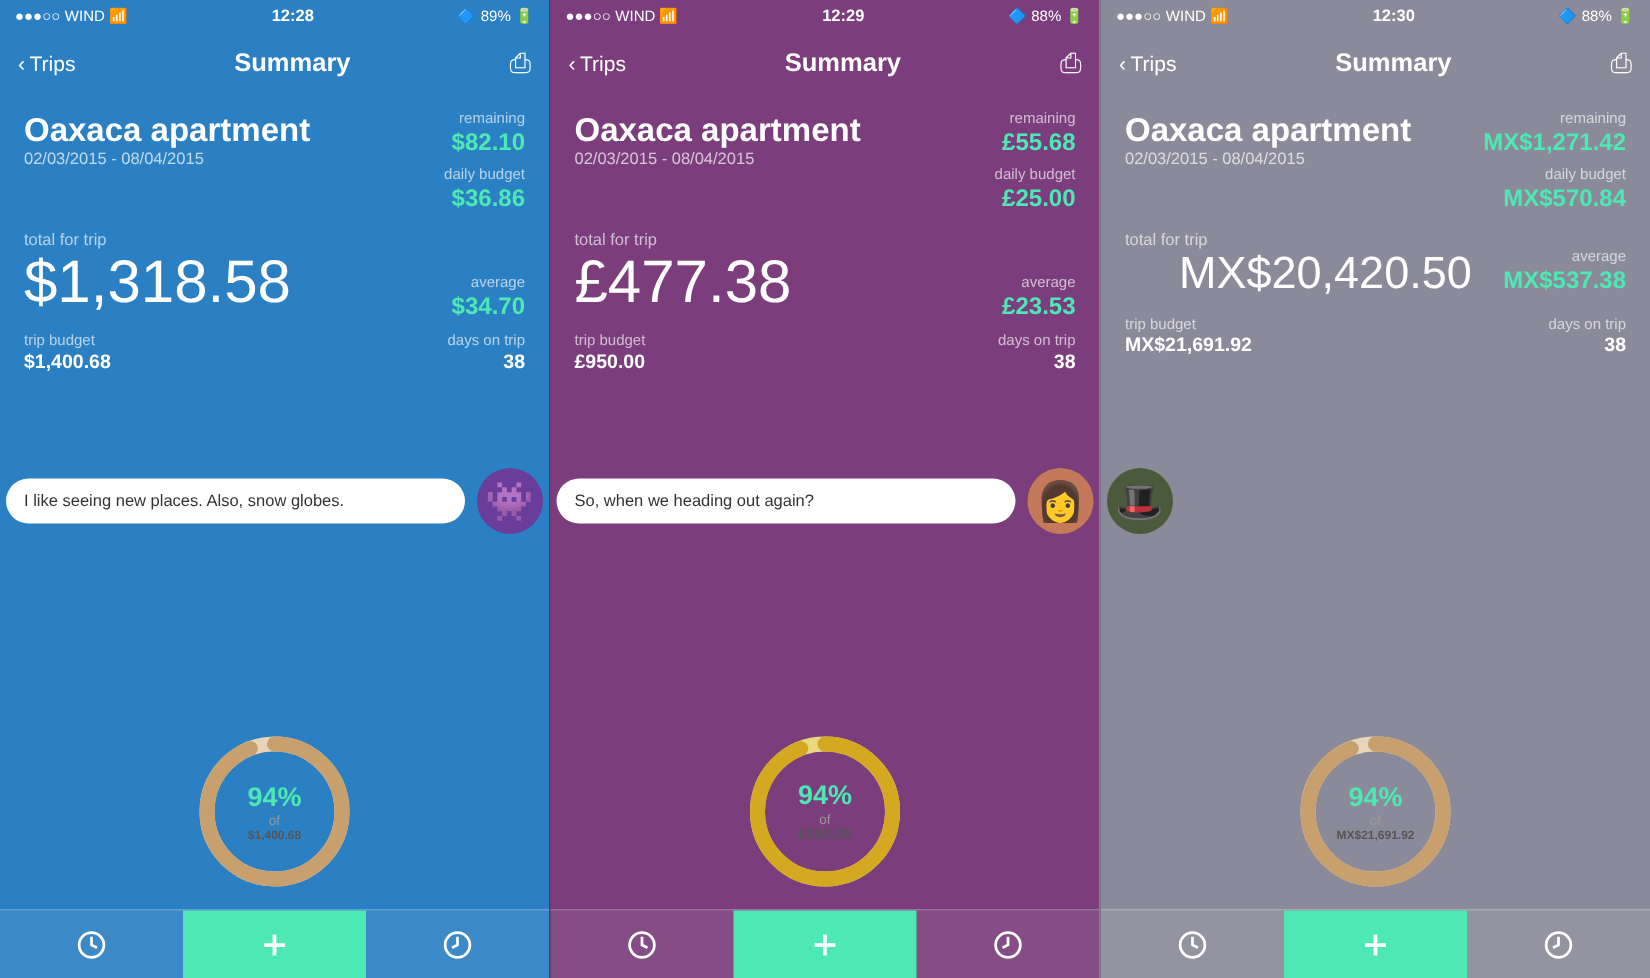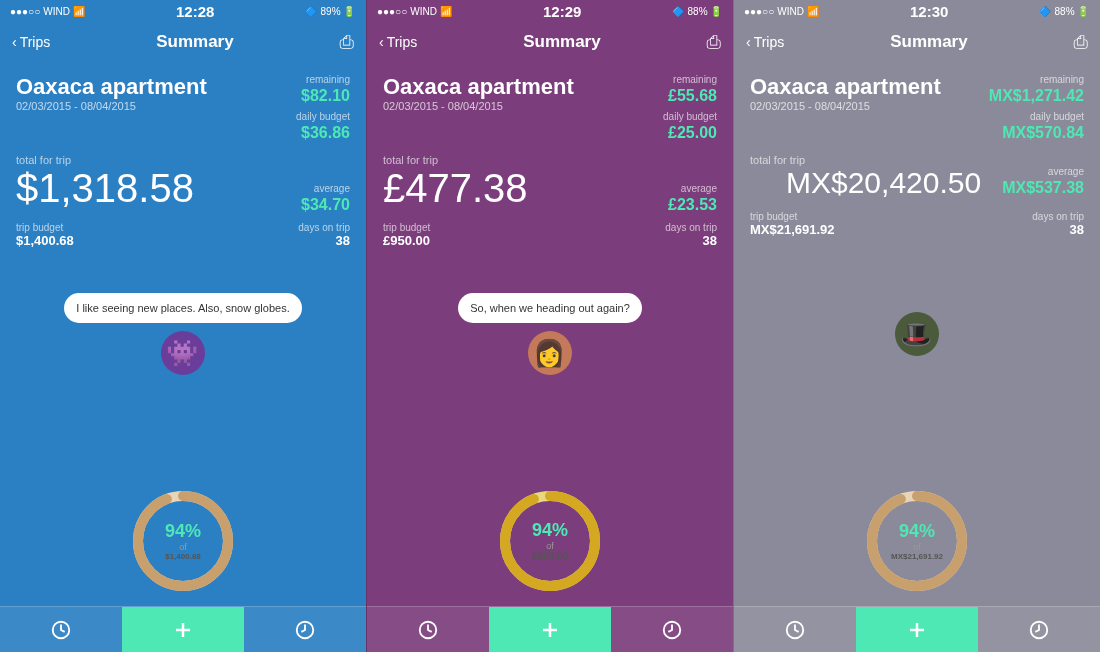--- a/index.html
+++ b/index.html
@@ -31,21 +31,21 @@
       display: flex;
       justify-content: space-between;
       align-items: center;
       padding: 4px 10px;
       height: 22px;
       font-size: 10px;
       color: white;
     }
     .status-left { display: flex; align-items: center; gap: 3px; }
     .status-right { display: flex; align-items: center; gap: 3px; }
-    .status-center { font-size: 15px; font-weight: 600; }
+    .status-center { font-size: 11px; font-weight: 600; }
 
     
     .nav-bar {
       display: flex;
       justify-content: space-between;
       align-items: center;
       padding: 6px 12px;
       height: 40px;
       color: white;
     }
@@ -136,24 +136,23 @@
       font-size: 13px;
       font-weight: 600;
       color: white;
       text-align: right;
     }
 
     
     .chat-area {
       display: flex;
       align-items: center;
-      padding: 8px 20px;
+      padding: 8px 4px;
       gap: 8px;
       min-height: 56px;
-      flex-direction: column;
     }
     .chat-bubble {
       flex: 1;
       background: white;
       border-radius: 16px;
       padding: 8px 12px;
       font-size: 11px;
       color: #333;
       line-height: 1.3;
     }

